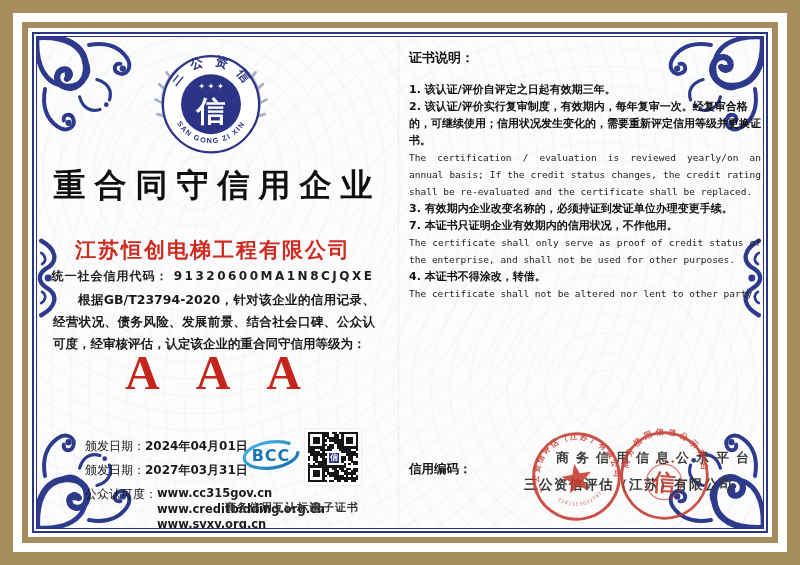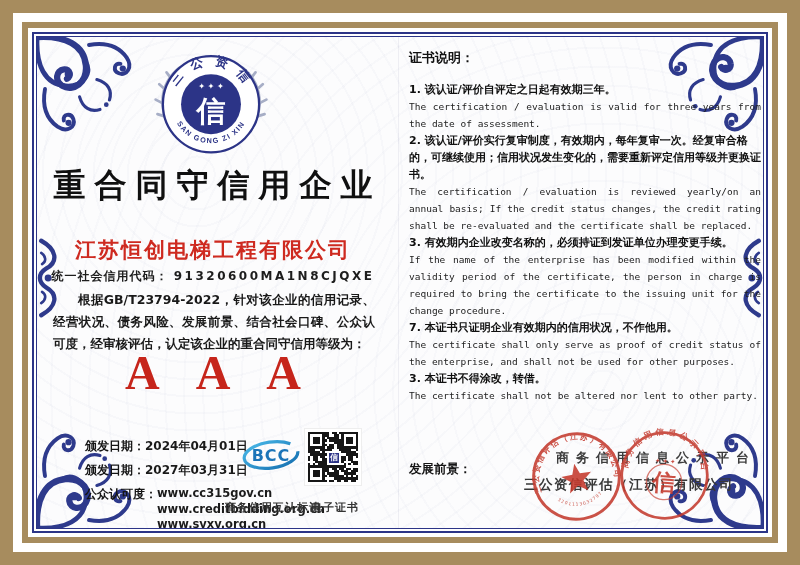--- a/index.html
+++ b/index.html
@@ -29,21 +29,21 @@
   .title{position:absolute;left:0;top:127px;width:100%;font-family:"Liberation Serif","DejaVu Serif",serif;font-weight:900;font-size:32px;letter-spacing:9px;padding-left:9px;color:#101010;}
   .subtitle{position:absolute;left:0;top:167px;width:100%;font-size:9px;font-weight:700;letter-spacing:2.2px;color:#1c1c1c;}
   .credit-code{position:absolute;left:0;top:183px;width:100%;font-size:12px;font-weight:600;color:#242424;}
   .company{position:absolute;left:0;top:199px;width:100%;font-size:21px;font-weight:800;letter-spacing:2px;color:#ce2a20;}
   .uscc{position:absolute;left:0;top:231px;width:100%;font-size:12px;font-weight:700;letter-spacing:1px;color:#1d1d1d;}
   .uscc .val{letter-spacing:2.5px;margin-top:29px;}
   .body-par{position:absolute;left:16px;top:252px;width:322px;font-size:12.5px;font-weight:600;line-height:1.76;text-align:justify;text-indent:2em;color:#191919;}
   .rating{position:absolute;left:0;top:308px;width:100%;font-family:"Liberation Serif","DejaVu Serif",serif;font-size:48px;font-weight:900;color:#c6251b;letter-spacing:36px;padding-left:36px;}
   .dates{position:absolute;left:48px;top:401px;text-align:left;font-size:12px;}
   .dates .row{margin-bottom:7px;display:flex;}
-  .dates .lbl{font-weight:700;color:#151515;white-space:nowrap;}
+  .dates .lbl{font-weight:400;color:#151515;white-space:nowrap;}
   .dates .val{font-weight:600;color:#1a1a1a;white-space:nowrap;}
   .urls{font-weight:600;line-height:15.5px;font-size:11.5px;}
   .bcc{position:absolute;left:203px;top:398px;width:62px;height:40px;}
   .qr-wrap{position:absolute;left:267px;top:391px;width:58px;height:58px;background:#fff;border:1px solid #eee;}
   .qr{position:relative;display:grid;width:100%;height:100%;grid-template-columns:repeat(21,1fr);grid-template-rows:repeat(21,1fr);padding:3px;background:#fff;}
   .qr i{background:#161616;}
   .qr-logo{position:absolute;left:22px;top:22px;width:14px;height:14px;background:#2c3487;border:2px solid #fff;color:#fff;font-size:8px;line-height:10px;text-align:center;font-weight:700;}
   .small-lbl{position:absolute;font-size:11px;font-weight:700;color:#333;letter-spacing:1px;text-align:center;}
   .bcc-lbl{left:186px;top:463px;width:100px;}
   .qr-lbl{left:272px;top:463px;width:52px;}
@@ -136,21 +136,21 @@
             <textPath href="#lg-bot" startOffset="50%">SAN GONG ZI XIN</textPath>
           </text>
           <circle cx="65" cy="58" r="33" fill="#2c3487"></circle>
           <text x="65" y="41" fill="#fff" font-size="9" text-anchor="middle">✦ ✦ ✦</text>
           <text x="65" y="76" fill="#fff" font-size="32" font-weight="bold" text-anchor="middle" font-family="Liberation Serif,serif">信</text>
         </svg>
 
         <div class="title">重合同守信用企业</div>
         <div class="company">江苏恒创电梯工程有限公司</div>
         <div class="uscc"><span class="lbl">统一社会信用代码： </span><span class="val">91320600MA1N8CJQXE</span></div>
-        <div class="body-par">根据GB/T23794-2022，针对该企业的信用记录、经营状况、债务风险、发展前景、结合社会口碑、公众认可度，经审核评估，认定该企业的重合同守信用等级为：</div>
+        <div class="body-par">根据GB/T23794-2020，针对该企业的信用记录、经营状况、债务风险、发展前景、结合社会口碑、公众认可度，经审核评估，认定该企业的重合同守信用等级为：</div>
         <div class="rating">AAA</div>
 
         <div class="dates">
           <div class="row">
             <span class="lbl">颁发日期：</span>
             <span class="val">2024年04月01日</span>
           </div>
           <div class="row">
             <span class="lbl">颁发日期：</span>
             <span class="val">2027年03月31日</span>
@@ -474,32 +474,30 @@
           <div class="qr-logo">信</div>
         </div>
 
         <div class="small-lbl bcc-lbl">商务信用互认标识</div>
         <div class="small-lbl qr-lbl">电子证书</div>
       </div>
 
       <div class="right-col">
         <p class="exp-head">证书说明：</p>
         <p class="zh">1. 该认证/评价自评定之日起有效期三年。</p>
-        <p class="en">The certification / evaluation is valid for three years from the date of assessment.</p>
         <p class="zh">2. 该认证/评价实行复审制度，有效期内，每年复审一次。经复审合格的，可继续使用；信用状况发生变化的，需要重新评定信用等级并更换证书。</p>
         <p class="en">The certification / evaluation is reviewed yearly/on an annual basis; If the credit status changes, the credit rating shall be re-evaluated and the certificate shall be replaced.</p>
         <p class="zh">3. 有效期内企业改变名称的，必须持证到发证单位办理变更手续。</p>
-        <p class="en">If the name of the enterprise has been modified within the validity period of the certificate, the person in charge is required to bring the certificate to the issuing unit for the change procedure.</p>
         <p class="zh">7. 本证书只证明企业有效期内的信用状况，不作他用。</p>
         <p class="en">The certificate shall only serve as proof of credit status of the enterprise, and shall not be used for other purposes.</p>
-        <p class="zh">3. 本证书不得涂改，转借。</p>
+        <p class="zh">4. 本证书不得涂改，转借。</p>
         <p class="en">The certificate shall not be altered nor lent to other party.</p>
       </div>
 
-      <div class="issuer-lbl">发展前景：</div>
+      <div class="issuer-lbl">信用编码：</div>
       <div class="org1">商务信用信息公示平台</div>
       <div class="org2">三公资信评估（江苏）有限公司</div>
 
       <svg class="stamp stamp1" viewBox="0 0 100 100">
         <circle cx="50" cy="50" r="46" fill="none" stroke="#c43b2f" stroke-width="3.2"></circle>
         <path id="s1arc" d="M10,60 A41,41 0 1 1 90,60" fill="none"></path>
         <text font-size="8.5" font-weight="bold" fill="#c43b2f" letter-spacing="2" text-anchor="middle" font-family="Liberation Serif,serif">
           <textPath href="#s1arc" startOffset="50%">三公资信评估（江苏）有限公司</textPath>
         </text>
         <polygon fill="#c5392c" points="50,36 54.1,47.3 66.2,47.7 56.7,55.2 60,66.8 50,60 40,66.8 43.3,55.2 33.8,47.7 45.9,47.3"></polygon>

